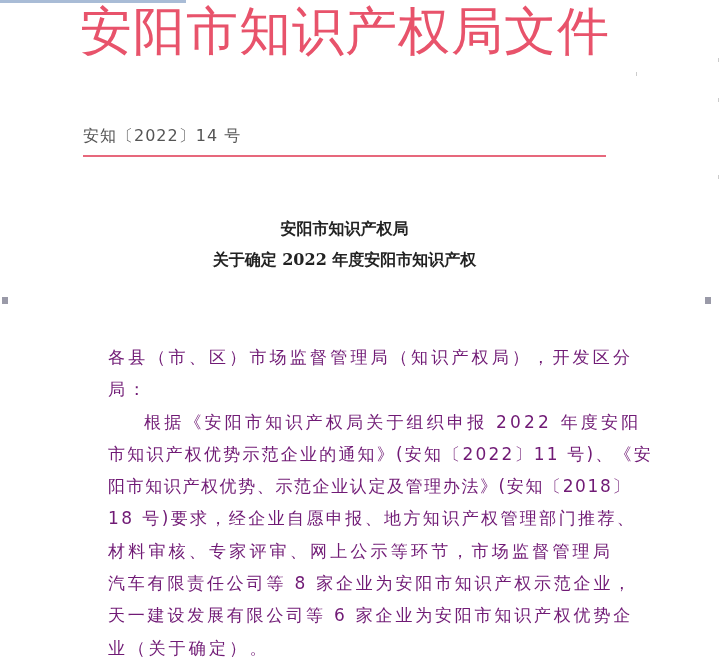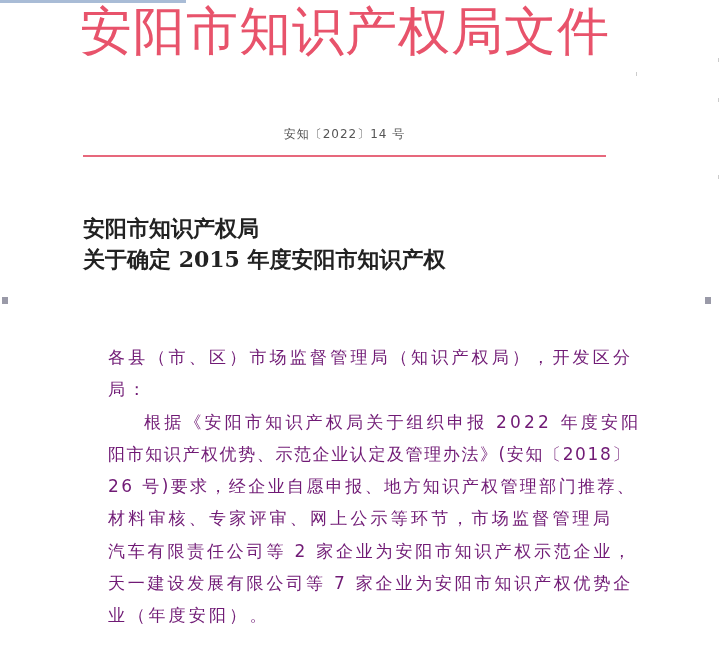--- a/index.html
+++ b/index.html
@@ -40,43 +40,43 @@
       line-height: 70px;
       color: #e8536b;
       letter-spacing: 1px;
       white-space: nowrap;
     }
     .doc-number {
       position: absolute;
       left: 83px;
       width: 523px;
       top: 126px;
-      text-align: center;
+      text-align: left;
       font-family: "DejaVu Sans", "Liberation Sans", sans-serif;
-      font-size: 12px;
+      font-size: 16px;
       color: #555555;
       letter-spacing: 1px;
       white-space: nowrap;
     }
     .red-rule {
       position: absolute;
       left: 83px;
       top: 155px;
       width: 523px;
       height: 2px;
       background: #e7687c;
     }
     .title-block {
       position: absolute;
       left: 83px;
       top: 213px;
       width: 523px;
-      text-align: left;
+      text-align: center;
       font-family: "DejaVu Serif", "Liberation Serif", serif;
-      font-size: 22px;
+      font-size: 16px;
       line-height: 31px;
       color: #222222;
       font-weight: bold;
     }
     .title-line {
       display: block;
       white-space: nowrap;
     }
     .body-text {
       position: absolute;
@@ -129,33 +129,34 @@
 <div class="page">
 
   <div class="red-header">安阳市知识产权局文件</div>
 
   <div class="doc-number">安知〔2022〕14 号</div>
 
   <div class="red-rule"></div>
 
   <div class="title-block">
     <span class="title-line">安阳市知识产权局</span>
-    <span class="title-line">关于确定 2015 年度安阳市知识产权</span>
+    <span class="title-line">关于确定 2022 年度安阳市知识产权</span>
   </div>
 
   <div class="body-text">
     <span class="body-line">各县（市、区）市场监督管理局（知识产权局），开发区分</span>
     <span class="body-line">局：</span>
     <span class="body-line indent">根据《安阳市知识产权局关于组织申报 2022 年度安阳</span>
+    <span class="body-line" style="letter-spacing:2.2px;">市知识产权优势示范企业的通知》(安知〔2022〕11 号)、《安</span>
     <span class="body-line" style="letter-spacing:1.6px;text-align:right;">阳市知识产权优势、示范企业认定及管理办法》(安知〔2018〕</span>
-    <span class="body-line" style="letter-spacing:2.4px;">26 号)要求，经企业自愿申报、地方知识产权管理部门推荐、</span>
+    <span class="body-line" style="letter-spacing:2.4px;">18 号)要求，经企业自愿申报、地方知识产权管理部门推荐、</span>
     <span class="body-line">材料审核、专家评审、网上公示等环节，市场监督管理局</span>
-    <span class="body-line" style="letter-spacing:2.8px;">汽车有限责任公司等 2 家企业为安阳市知识产权示范企业，</span>
-    <span class="body-line" style="letter-spacing:2.8px;">天一建设发展有限公司等 7 家企业为安阳市知识产权优势企</span>
-    <span class="body-line">业（年度安阳）。</span>
+    <span class="body-line" style="letter-spacing:2.8px;">汽车有限责任公司等 8 家企业为安阳市知识产权示范企业，</span>
+    <span class="body-line" style="letter-spacing:2.8px;">天一建设发展有限公司等 6 家企业为安阳市知识产权优势企</span>
+    <span class="body-line">业（关于确定）。</span>
     <span class="body-line cutoff-line" style="padding-left:270px; height:6px; overflow:hidden;"></span>
   </div>
 
   <div class="side-marker left"></div>
   <div class="side-marker right"></div>
 
   <div class="speck" style="left:636px; top:72px;"></div>
   <div class="speck" style="left:718px; top:58px;"></div>
   <div class="speck" style="left:718px; top:98px;"></div>
   <div class="speck" style="left:718px; top:175px;"></div>

